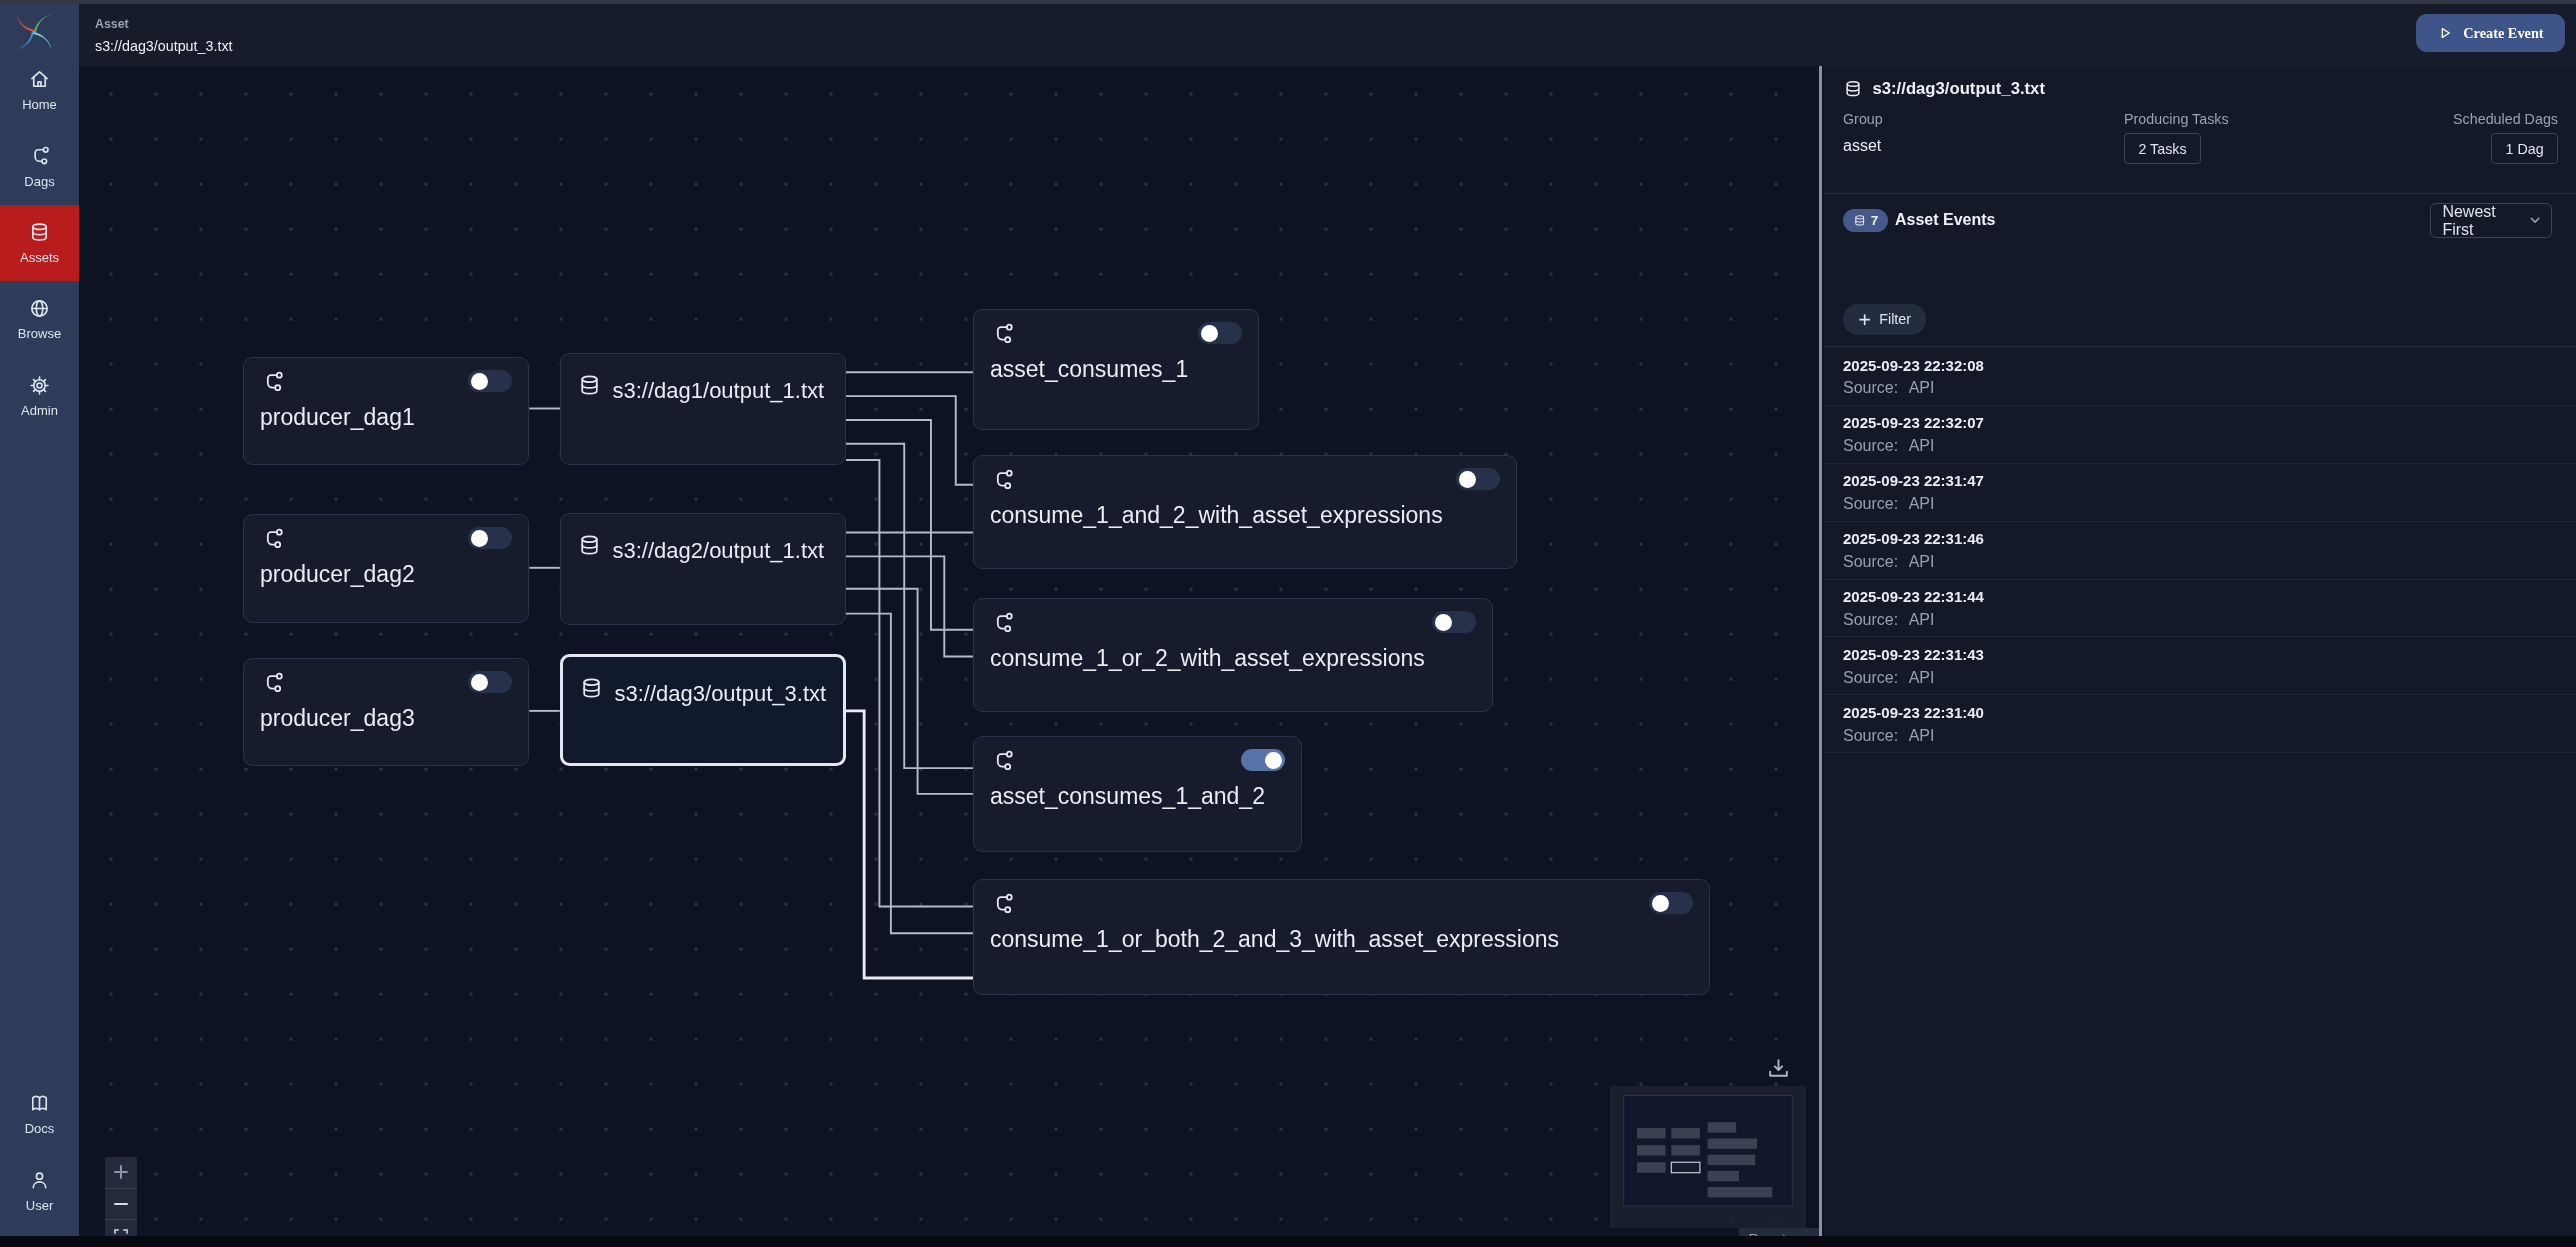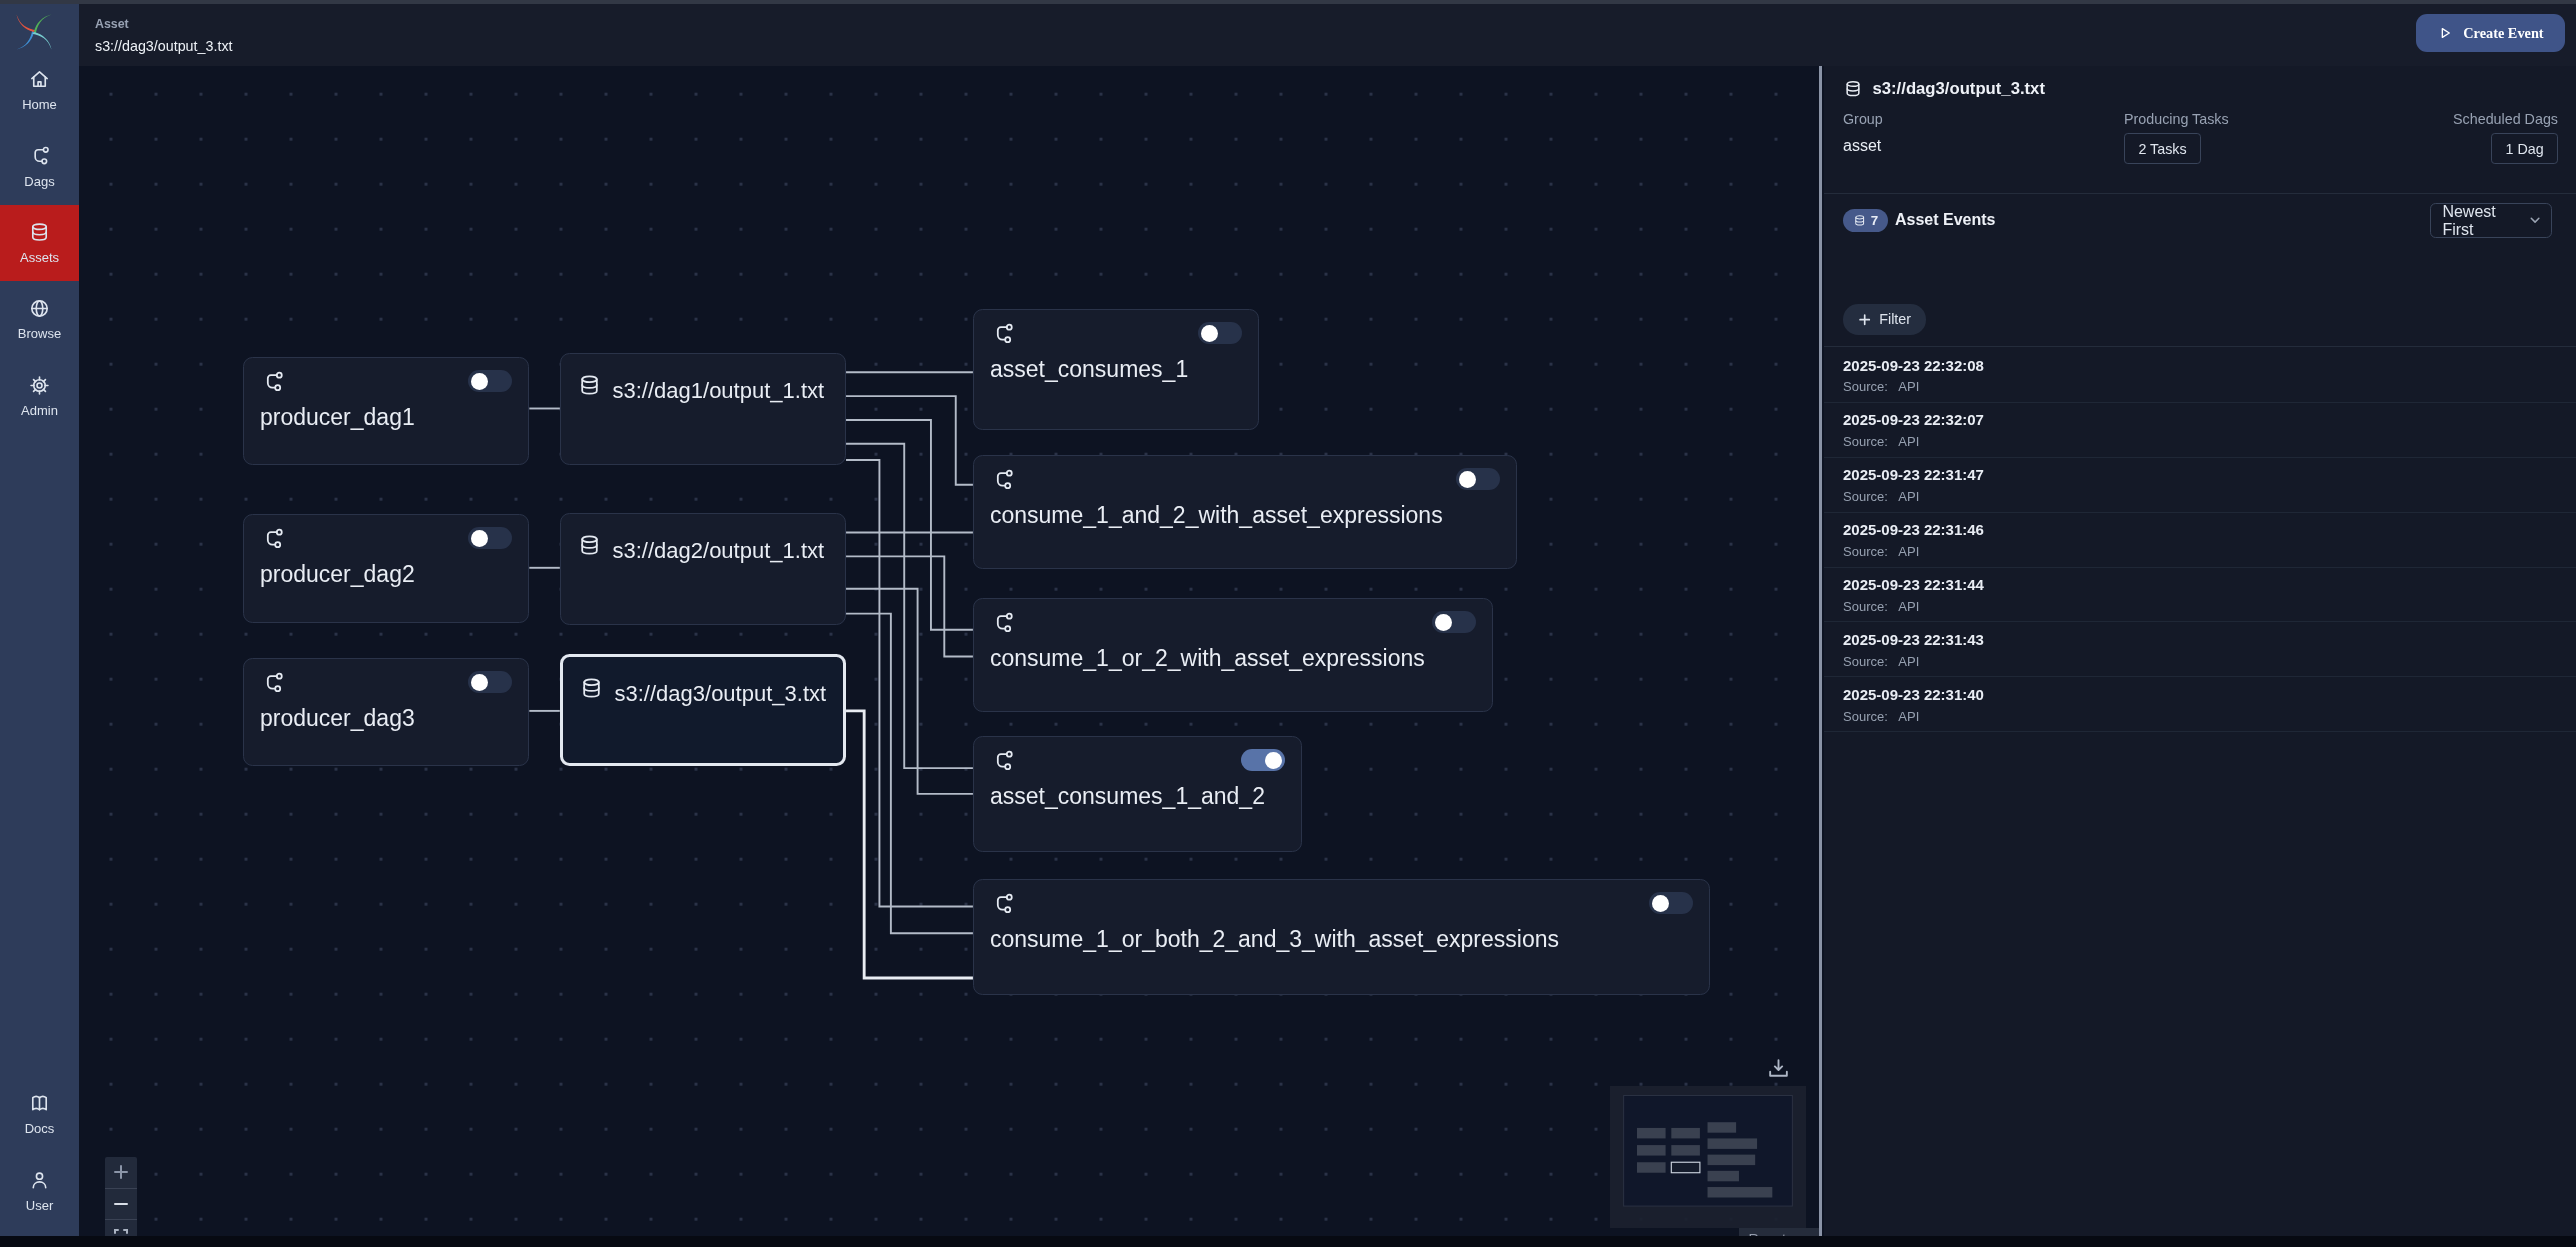--- a/index.html
+++ b/index.html
@@ -99,21 +99,21 @@
       stroke-linecap:round; stroke-linejoin:round; }
   #filter-btn { left:19px; top:238px; height:30.5px; padding:0 15.3px; background:#242d3f;
       border:none; border-radius:15.3px; color:#dfe5ee; font-size:14.3px; display:flex;
       align-items:center; gap:7.6px; cursor:pointer; font-family:"Liberation Sans",sans-serif; }
   #filter-btn svg { width:13.4px; height:13.4px; stroke:#dfe5ee; stroke-width:2; fill:none;
       stroke-linecap:round; }
 
   #events-list { left:0; top:282px; width:752px; }
   .event-item { padding:8.6px 0 7.6px 19px; border-bottom:1px solid #1f2736; }
   .event-ts { font-size:15px; font-weight:700; color:#e9edf4; }
-  .event-src { margin-top:5.7px; font-size:13px; color:#96a0b0; }
+  .event-src { margin-top:5.7px; font-size:16px; color:#96a0b0; }
   .event-src .src-val { margin-left:10.5px; }
 </style>
 </head>
 <body>
 
 <div id="top-strip" class="abs"></div>
 
 <nav id="sidebar" class="abs">
   <svg id="logo" class="abs" viewBox="0 0 24 24">
     <path d="M2 22 C8 20 10 16 11 11 L12 12 C11 17 7 21 2 22 Z" fill="#3f8fd4"></path>

